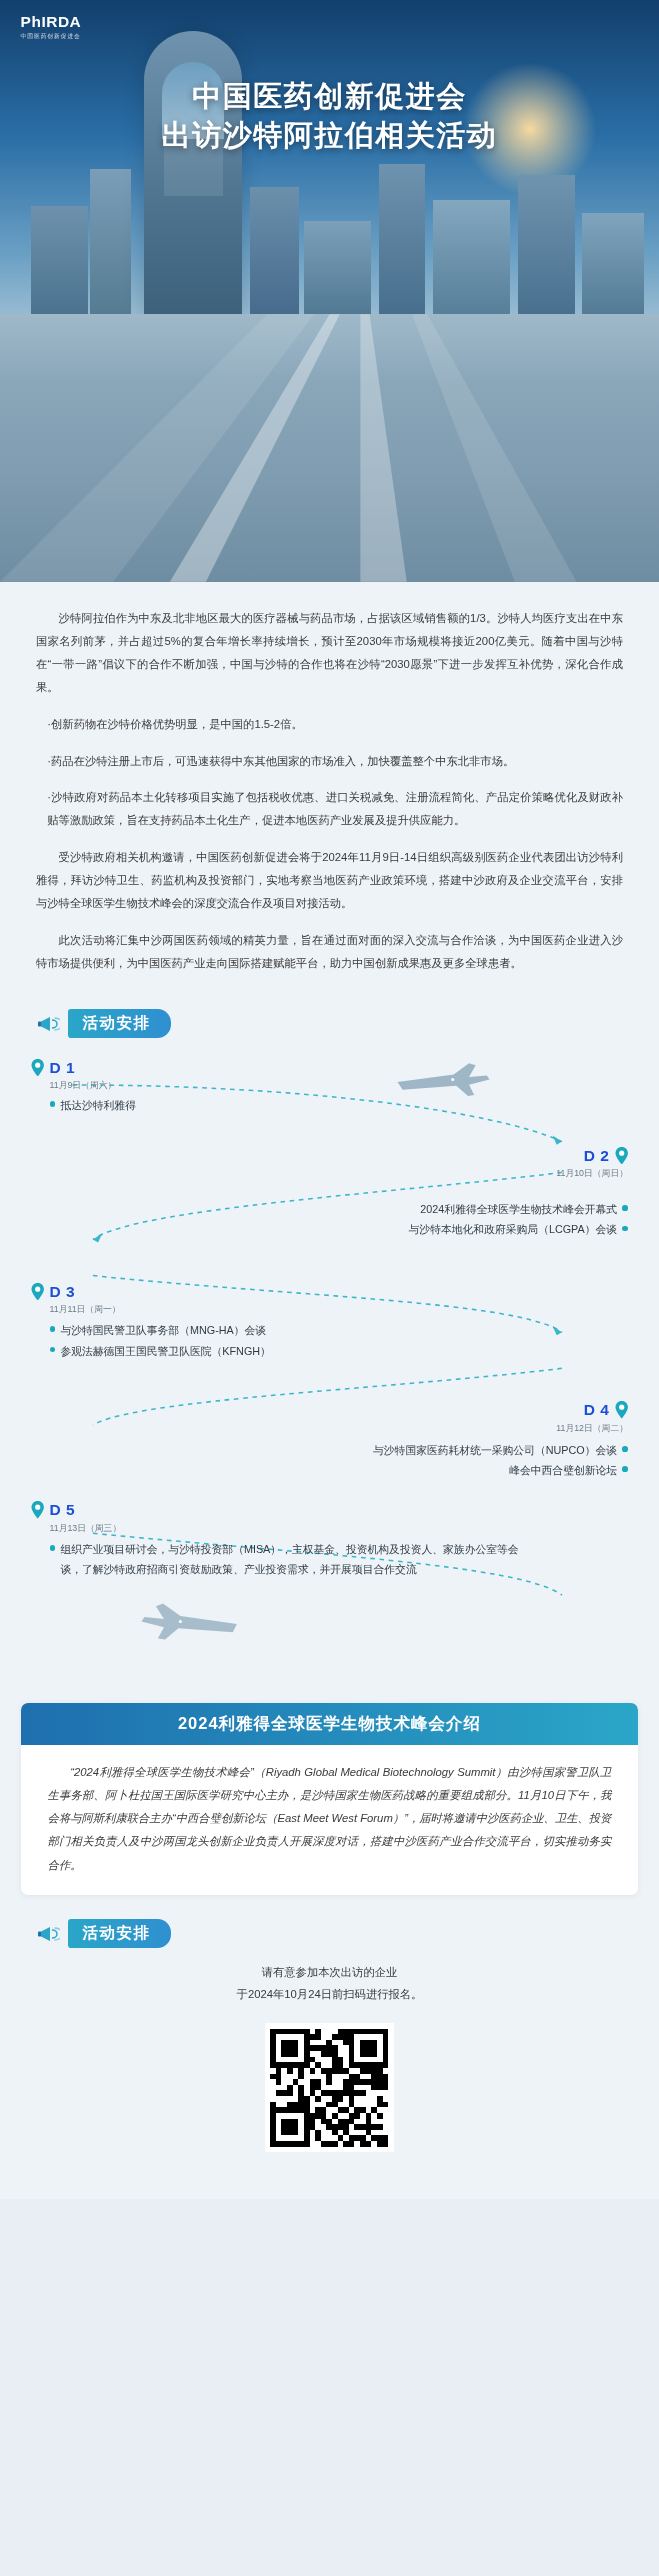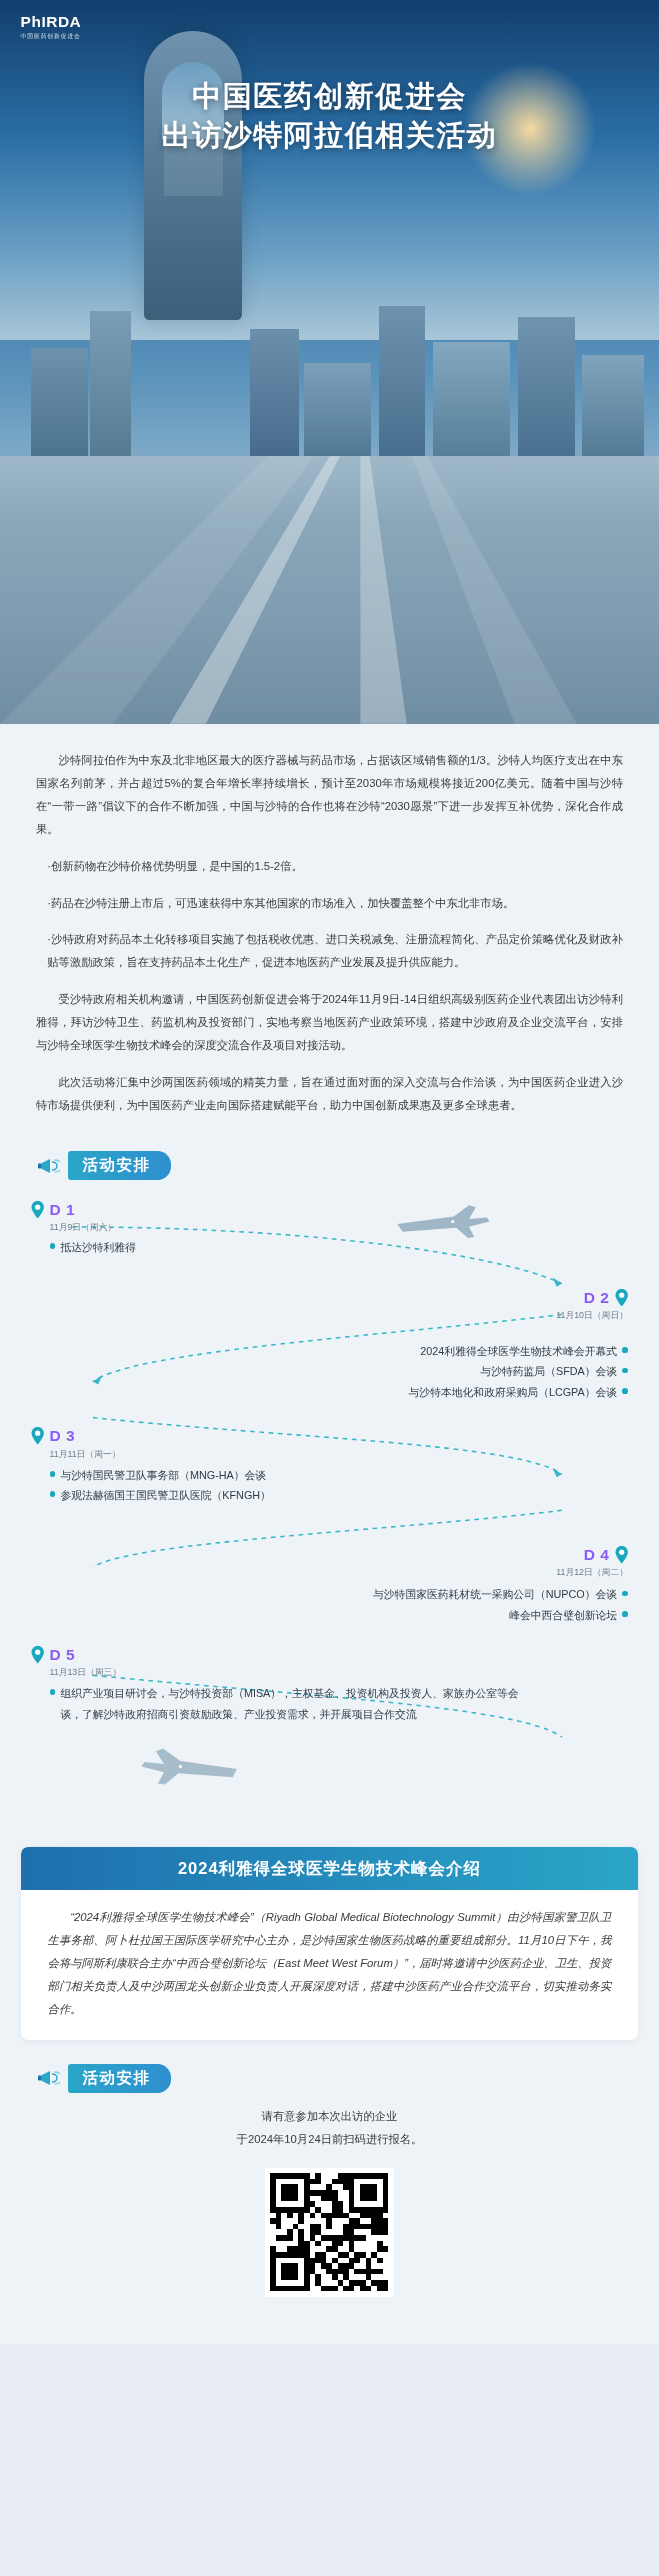--- a/index.html
+++ b/index.html
@@ -8,21 +8,21 @@
     margin: 0 auto;
     background: #e8eef3;
     font-family: "Liberation Sans", sans-serif;
     color: #333;
   }
   .page { width: 659px; position: relative; overflow: hidden; }
 
   
   .hero {
     position: relative;
-    height: 724px;
+    height: 582px;
     background: linear-gradient(180deg,#1b4a7a 0%, #2d6ea3 28%, #5b93bb 52%, #8fb4cc 68%, #b9cfdd 80%, #cfdde6 100%);
     overflow: hidden;
   }
   .hero-sky {
     position:absolute; left:0; top:0; width:100%; height:340px;
     background: linear-gradient(180deg,#123f6c 0%,#2a6ea6 40%,#6ba0c4 75%,#a9c6d8 100%);
   }
   .hero-sun {
     position:absolute; right:62px; top:62px; width:134px; height:134px; border-radius:50%;
     background: radial-gradient(circle,#f6d9a0 0%, rgba(246,217,160,0.35) 45%, rgba(246,217,160,0) 70%);
@@ -108,21 +108,21 @@
     padding: 5.2px 0 20.6px 0;
     min-height: 618px;
   }
   .tl-svg { position:absolute; left:0; top:0; width:598px; height:639px; pointer-events:none;}
   .tl-item { position: relative; margin-bottom: 5.2px; }
   .pin {
     display:inline-block; width:13.4px; height:17.5px; vertical-align:middle;
   }
   .day-row { display:flex; align-items:flex-start; gap:5.2px; }
   .day-row.right { justify-content:flex-end; }
-  .day-label { font-size:15.5px; font-weight:bold; color:#8b5cf6; letter-spacing:0.5px;text-align:center;}
+  .day-label { font-size:15.5px; font-weight:bold; color:#1d4ed8; letter-spacing:0.5px;text-align:center;}
   .day-date { font-size:8.8px; color:#6b7b86; margin-top:3.1px; }
   .day-date.right { text-align:right; }
   .event {
     font-size: 10.8px; color:#2f3b44; line-height:1.9;
     display:flex; align-items:flex-start; gap:5.2px;
   }
   .event.right { justify-content:flex-end; text-align:right; }
   .dot {
     width:5.7px; height:5.7px; border-radius:50%; background:#1aa8bf; margin-top:6.2px; flex:0 0 auto;
   }
@@ -268,24 +268,20 @@
                 <circle cx="13" cy="12" r="5" fill="#fff"></circle>
               </svg>
           </span>
         </div>
         <div class="day-date right" style="margin-right:0;">11月10日（周日）</div>
         <div class="event right" style="margin-top:19px;">
           <span>2024利雅得全球医学生物技术峰会开幕式</span>
           <span class="dot"></span>
         </div>
         <div class="event right">
-          <span>与沙特药监局（SFDA）会谈</span>
-          <span class="dot"></span>
-        </div>
-        <div class="event right">
           <span>与沙特本地化和政府采购局（LCGPA）会谈</span>
           <span class="dot"></span>
         </div>
       </div>
 
       <div class="tl-item" style="min-height:98px; margin-top:25px;">
         <div class="day-row">
           <span class="pin">
             <svg viewBox="0 0 26 34" width="13.4" height="17.5">
                 <path d="M13 0C6 0 1 5 1 12c0 8 12 22 12 22s12-14 12-22C25 5 20 0 13 0z" fill="#1aa8bf"></path>

